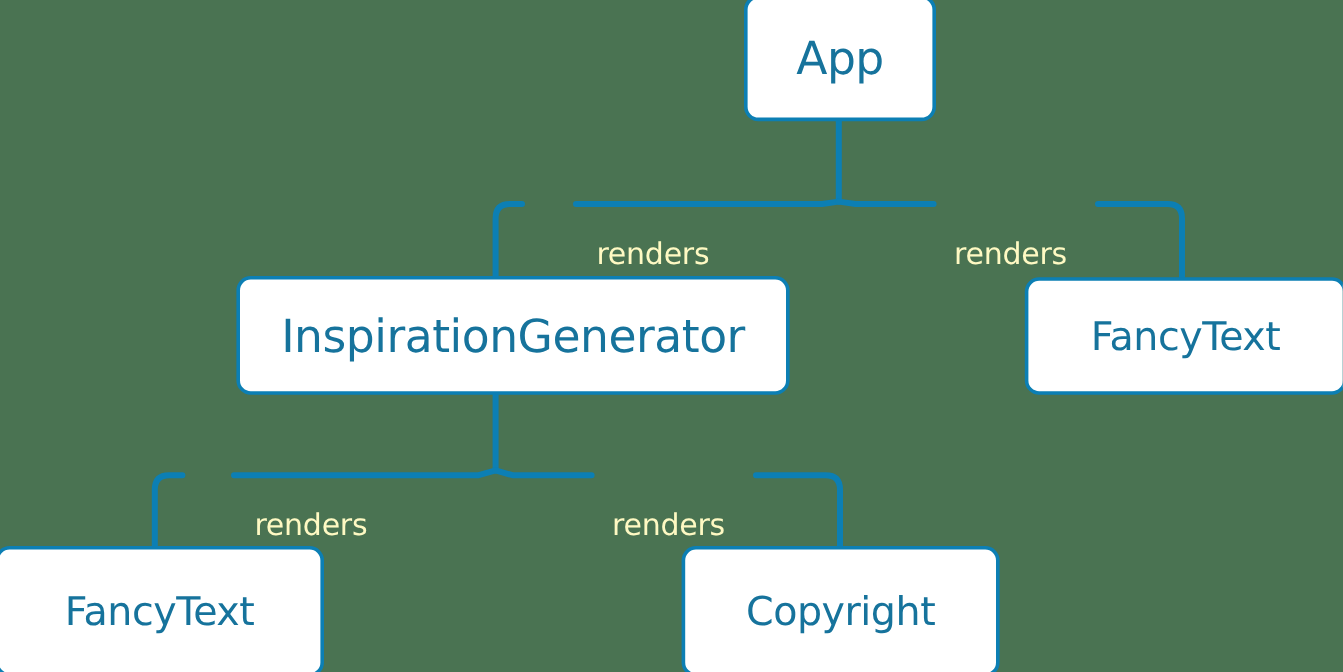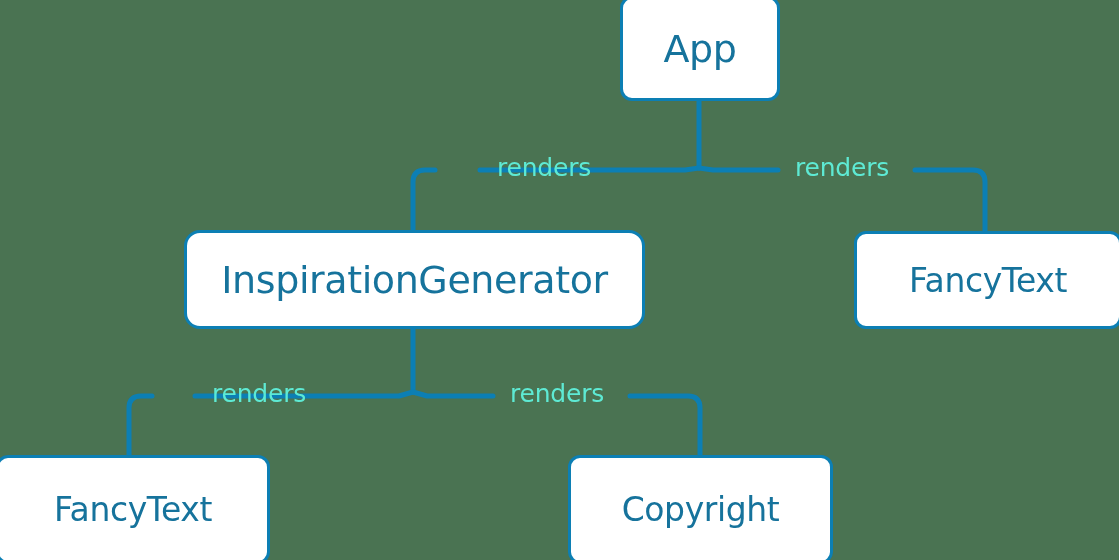--- a/index.html
+++ b/index.html
@@ -44,28 +44,29 @@
     font-weight: 400;
     letter-spacing: -0.4px;
     white-space: nowrap;
     line-height: 1;
   }
   .node-label.small {
     font-size: 33px;
   }
   .edge-label {
     position: absolute;
-    color: #5eead4;
+    color: #fef9c3;
     font-family: "DejaVu Sans", sans-serif;
     font-size: 25px;
     font-weight: 500;
     letter-spacing: -0.2px;
     white-space: nowrap;
     line-height: 1;
     z-index: 4;
+    margin-top: 44px;
   }
 </style>
 </head>
 <body>
 
 <div id="diagram-root">
 
   <svg id="connector-layer" viewBox="0 0 1119 560" xmlns="http://www.w3.org/2000/svg">
     <g fill="none" stroke="#0c7fb4" stroke-width="5" stroke-linecap="round" stroke-linejoin="round">
       <path d="M 699 101 L 699 168"></path>
@@ -74,21 +75,21 @@
       <path d="M 413 329 L 413 392"></path>
       <path d="M 413 392 L 399 396 L 195 396 M 152 396 L 141 396 Q 129 396 129 408 L 129 455"></path>
       <path d="M 413 392 L 427 396 L 493 396 M 630 396 L 688 396 Q 700 396 700 408 L 700 455"></path>
     </g>
   </svg>
 
   <div class="node-box" style="left:620px; top:-4px; width:160px; height:105px;">
     <span class="node-label">App</span>
   </div>
 
-  <div class="node-box" style="left:184px; top:230px; width:461px; height:99px;border-radius:16px;">
+  <div class="node-box" style="left:197px; top:230px; width:461px; height:99px;">
     <span class="node-label">InspirationGenerator</span>
   </div>
 
   <div class="node-box" style="left:854px; top:231px; width:268px; height:98px;">
     <span class="node-label small">FancyText</span>
   </div>
 
   <div class="node-box" style="left:-4px; top:455px; width:274px; height:109px;">
     <span class="node-label small">FancyText</span>
   </div>

